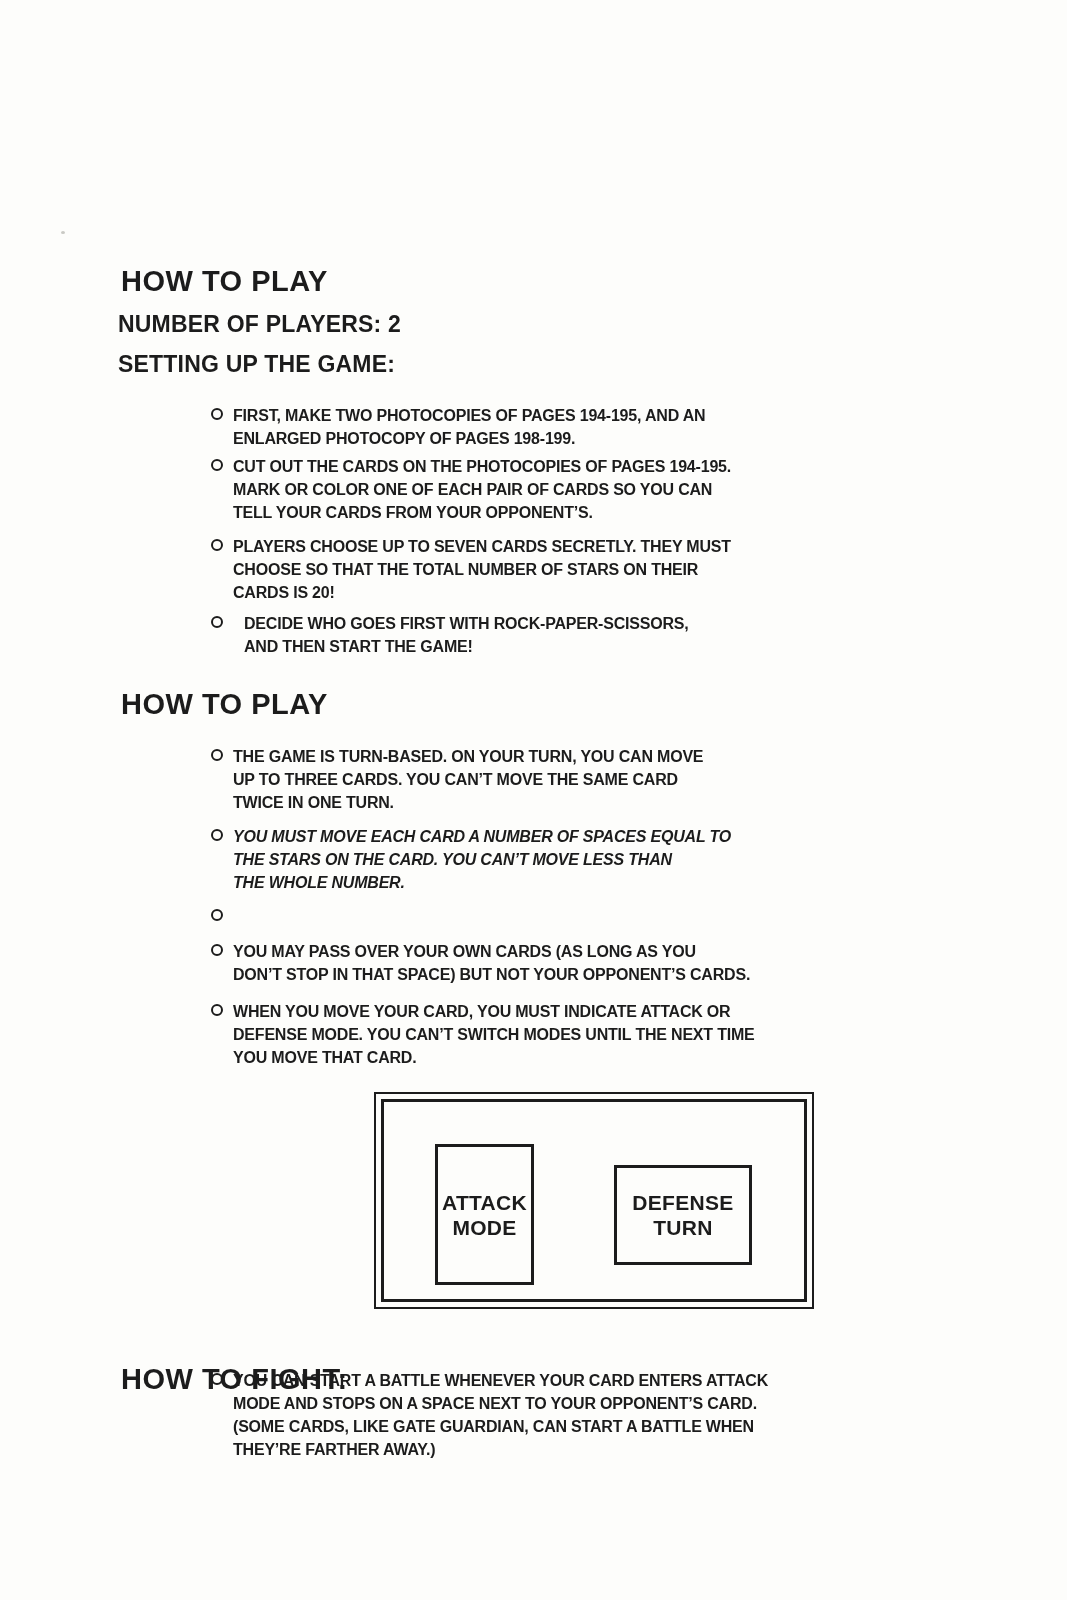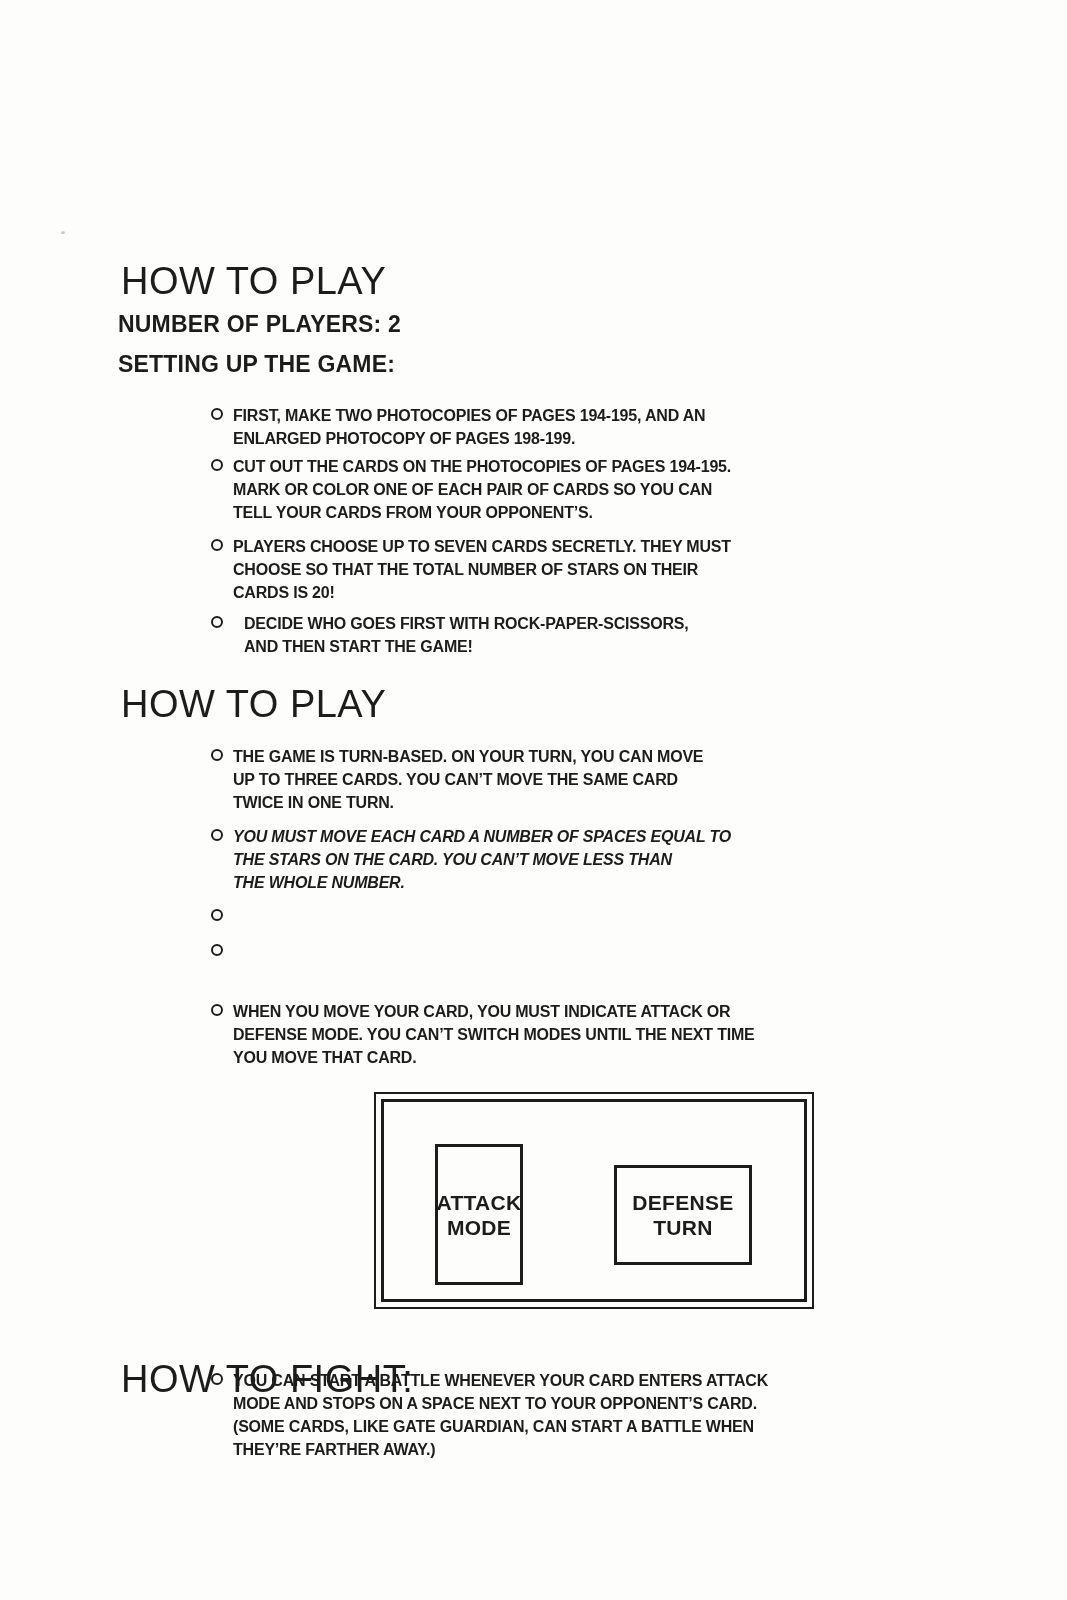--- a/index.html
+++ b/index.html
@@ -16,22 +16,22 @@
     color: var(--ink);
     overflow: hidden;
   }
   .page {
     position: absolute;
     inset: 0;
   }
   .heading {
     position: absolute;
     left: 121px;
-    font-size: 38px;
-    font-weight: 400;
+    font-size: 29px;
+    font-weight: 700;
     letter-spacing: 0.5px;
     line-height: 30px;
     white-space: nowrap;
   }
   .subhead {
     position: absolute;
     left: 118px;
     font-size: 23px;
     font-weight: 700;
     letter-spacing: 0.2px;
@@ -98,21 +98,21 @@
     position: absolute;
     border: 3px solid var(--ink);
     background: var(--paper);
     display: flex;
     align-items: center;
     justify-content: center;
   }
   .mode-card.attack {
     left: 51px;  
     top: 42px;
-    width: 88px;
+    width: 99px;
     height: 141px;
   }
   .mode-card.defense {
     left: 230px;
     top: 63px;
     width: 138px;
     height: 100px;
   }
   .card-label {
     font-size: 21px;
@@ -179,20 +179,22 @@
     <span class="bullet-marker"></span>
     <span class="bullet-text">YOU MUST MOVE EACH CARD A NUMBER OF SPACES EQUAL TO
 THE STARS ON THE CARD. YOU CAN’T MOVE LESS THAN
 THE WHOLE NUMBER.</span>
   </div>
   <div class="bullet pos-s2b2">
     <span class="bullet-marker"></span>
   </div>
   <div class="bullet pos-s2b3">
     <span class="bullet-marker"></span>
+    <span class="bullet-text">YOU MAY PASS OVER YOUR OWN CARDS (AS LONG AS YOU
+DON’T STOP IN THAT SPACE) BUT NOT YOUR OPPONENT’S CARDS.</span>
   </div>
   <div class="bullet pos-s2b4">
     <span class="bullet-marker"></span>
     <span class="bullet-text">WHEN YOU MOVE YOUR CARD, YOU MUST INDICATE ATTACK OR
 DEFENSE MODE. YOU CAN’T SWITCH MODES UNTIL THE NEXT TIME
 YOU MOVE THAT CARD.</span>
   </div>
 
   <div class="diagram">
     <div class="diagram-inner">

